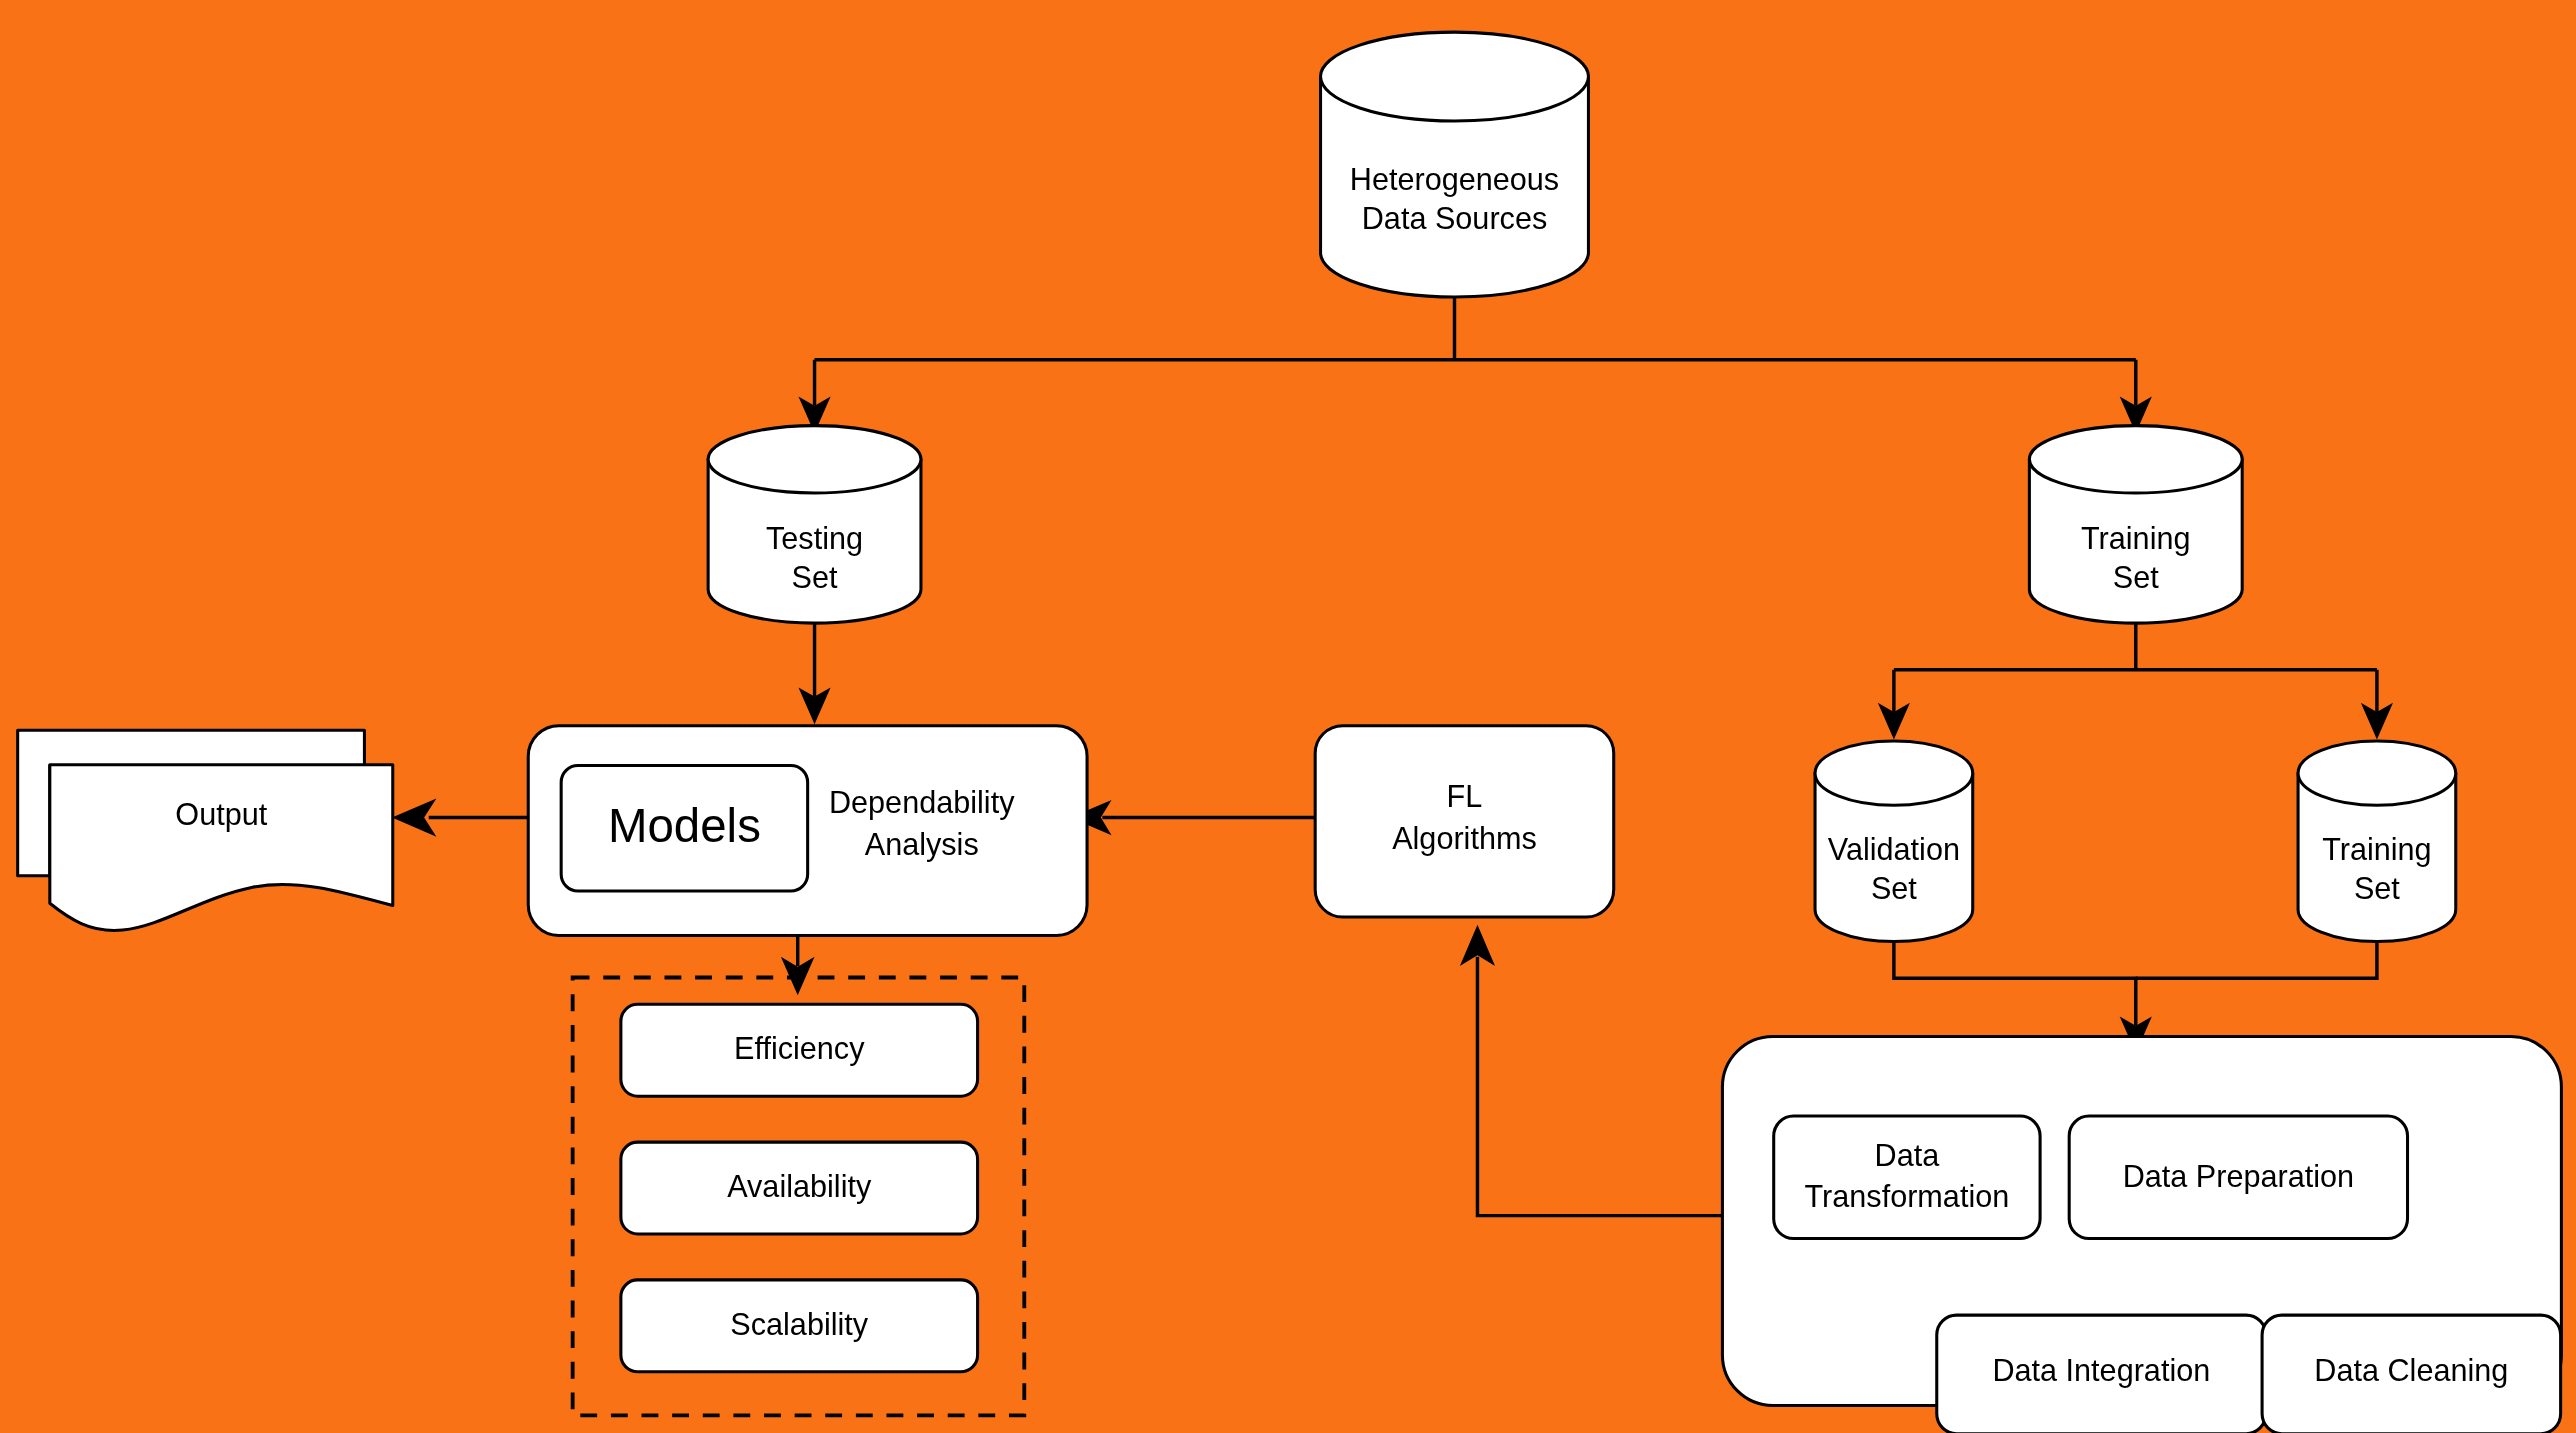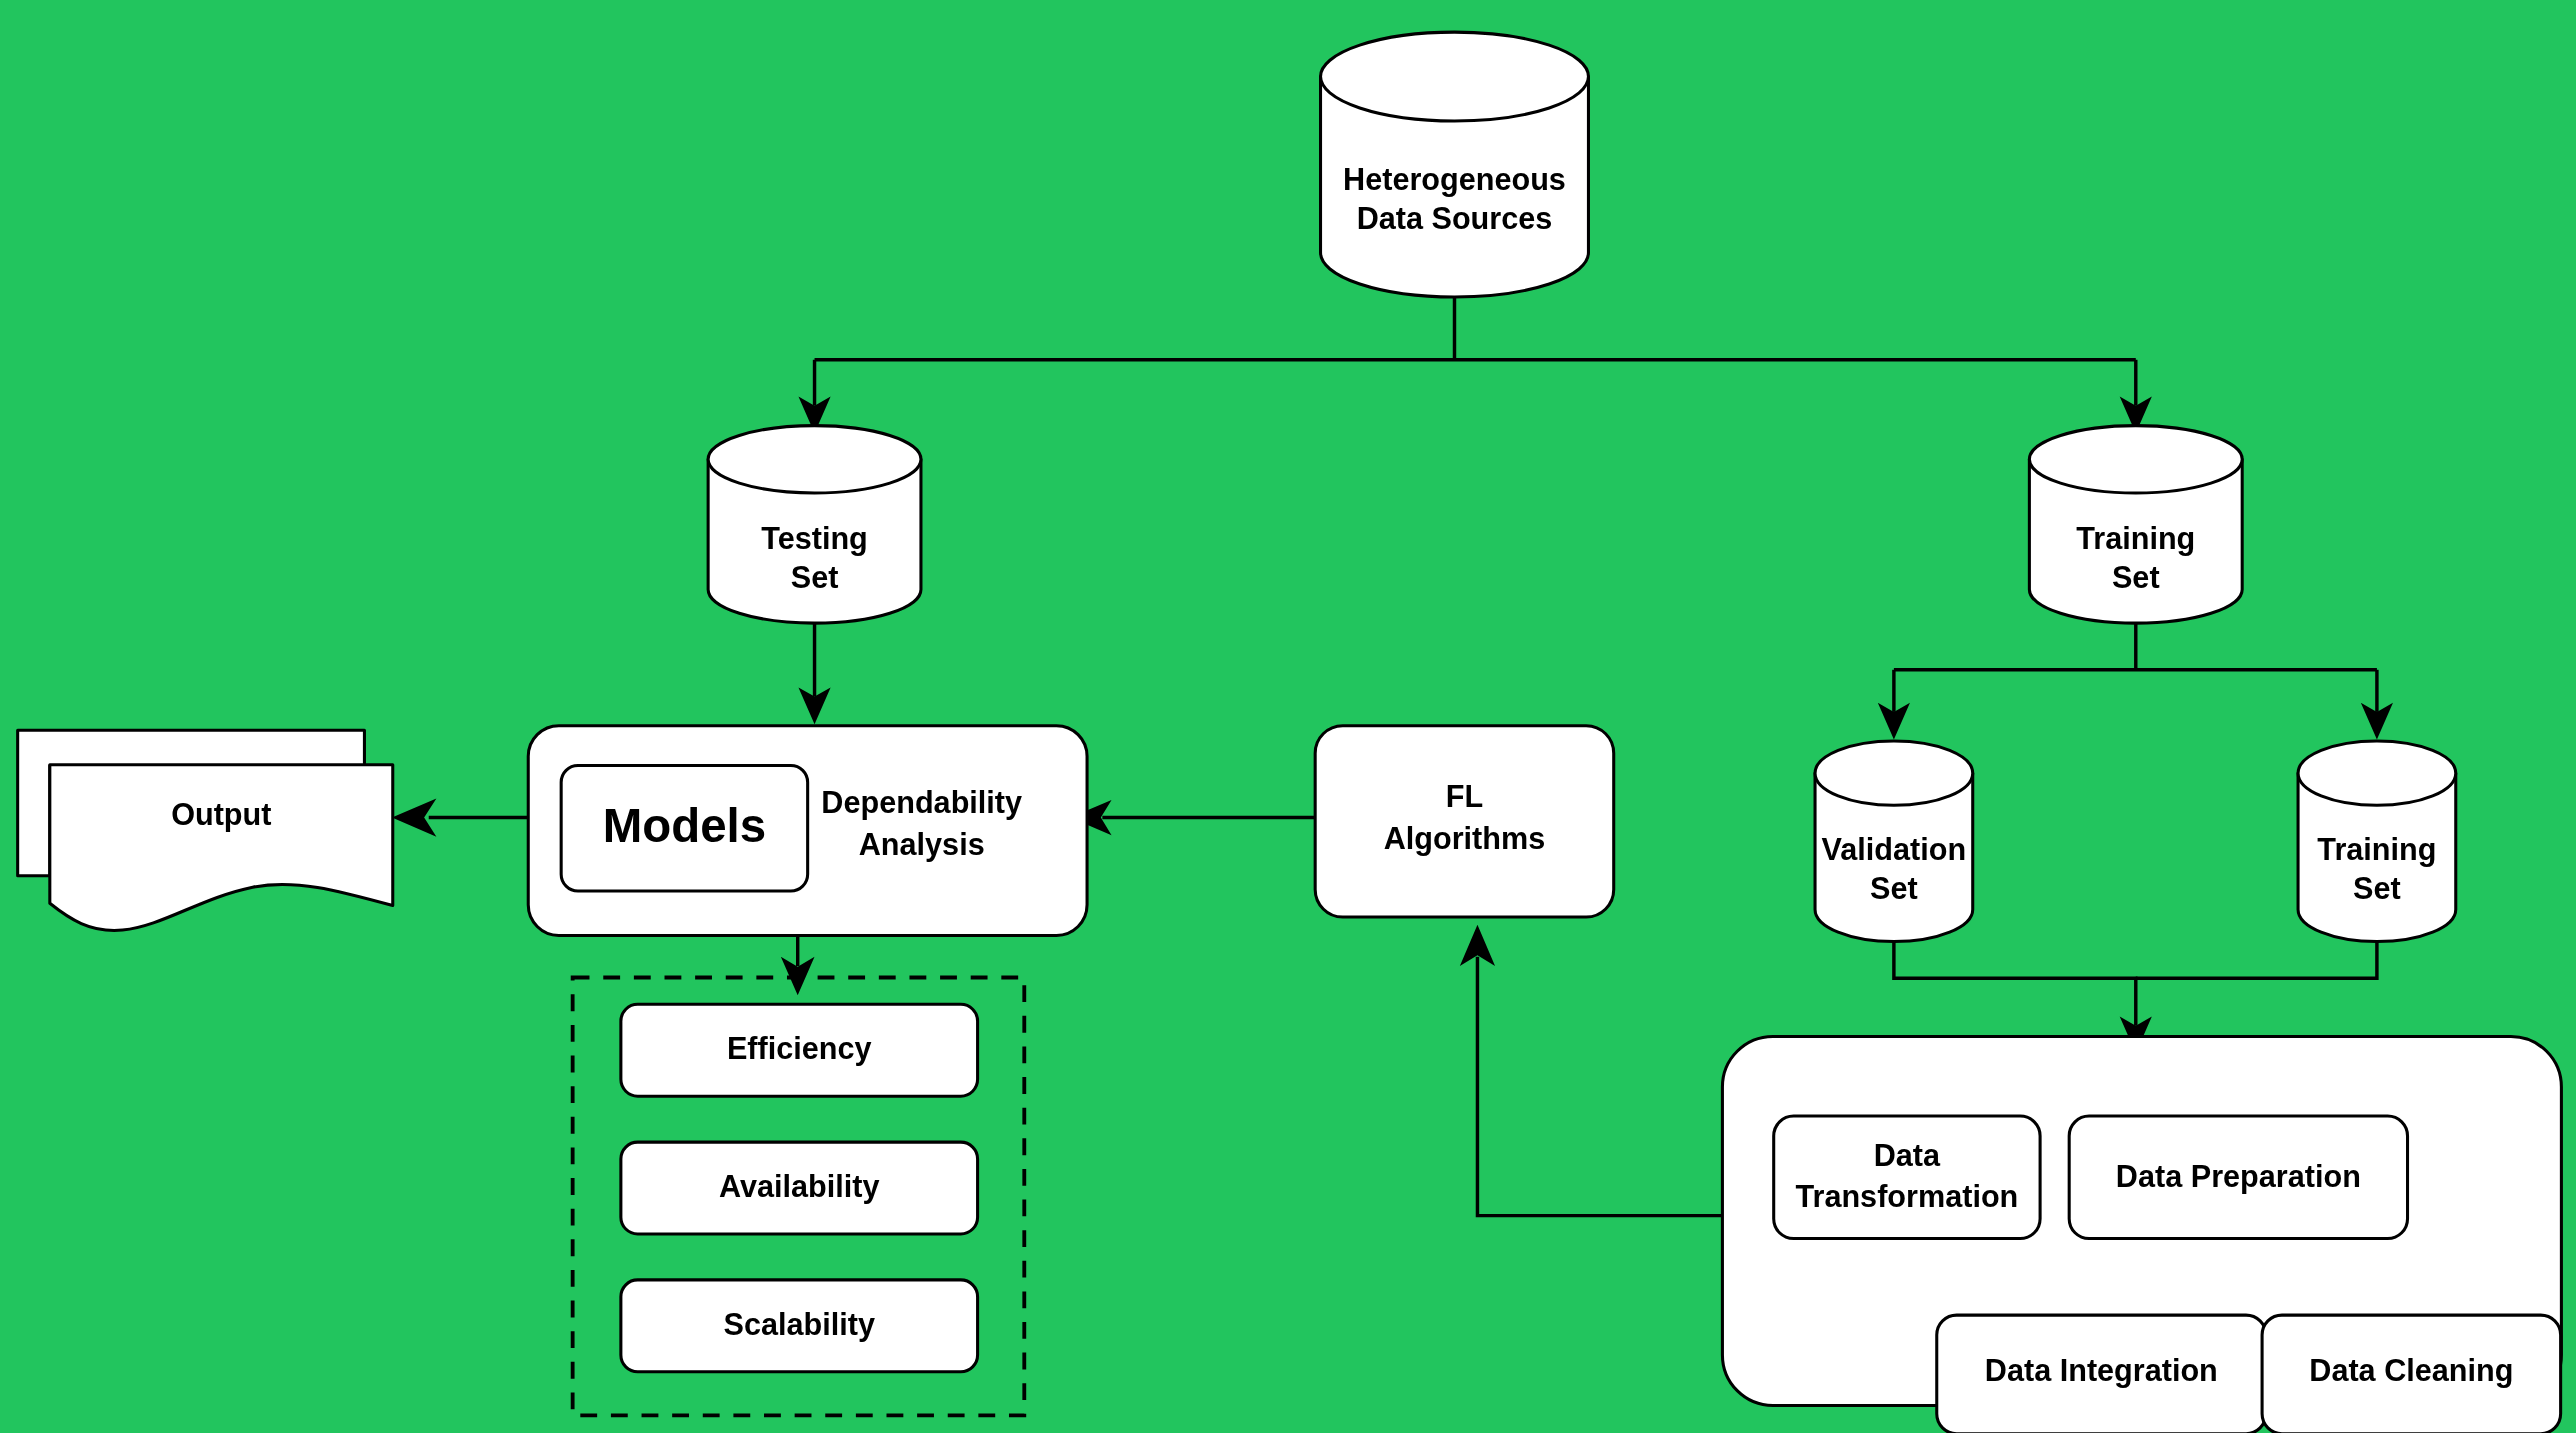--- a/index.html
+++ b/index.html
@@ -8,23 +8,22 @@
     padding: 0;
     background: #ffffff;
   }
   body {
     font-family: "Liberation Sans", sans-serif;
   }
   #diagram-root {
     position: relative;
     width: 2576px;
     height: 1433px;
-    background: #22c55e;
+    background: #f97316;
     overflow: hidden;
-    font-weight: bold;
   }
   svg#flow {
     position: absolute;
     left: 0;
     top: 0;
     width: 2576px;
     height: 1433px;
   }
   .shape-stroke {
     fill: #ffffff;

